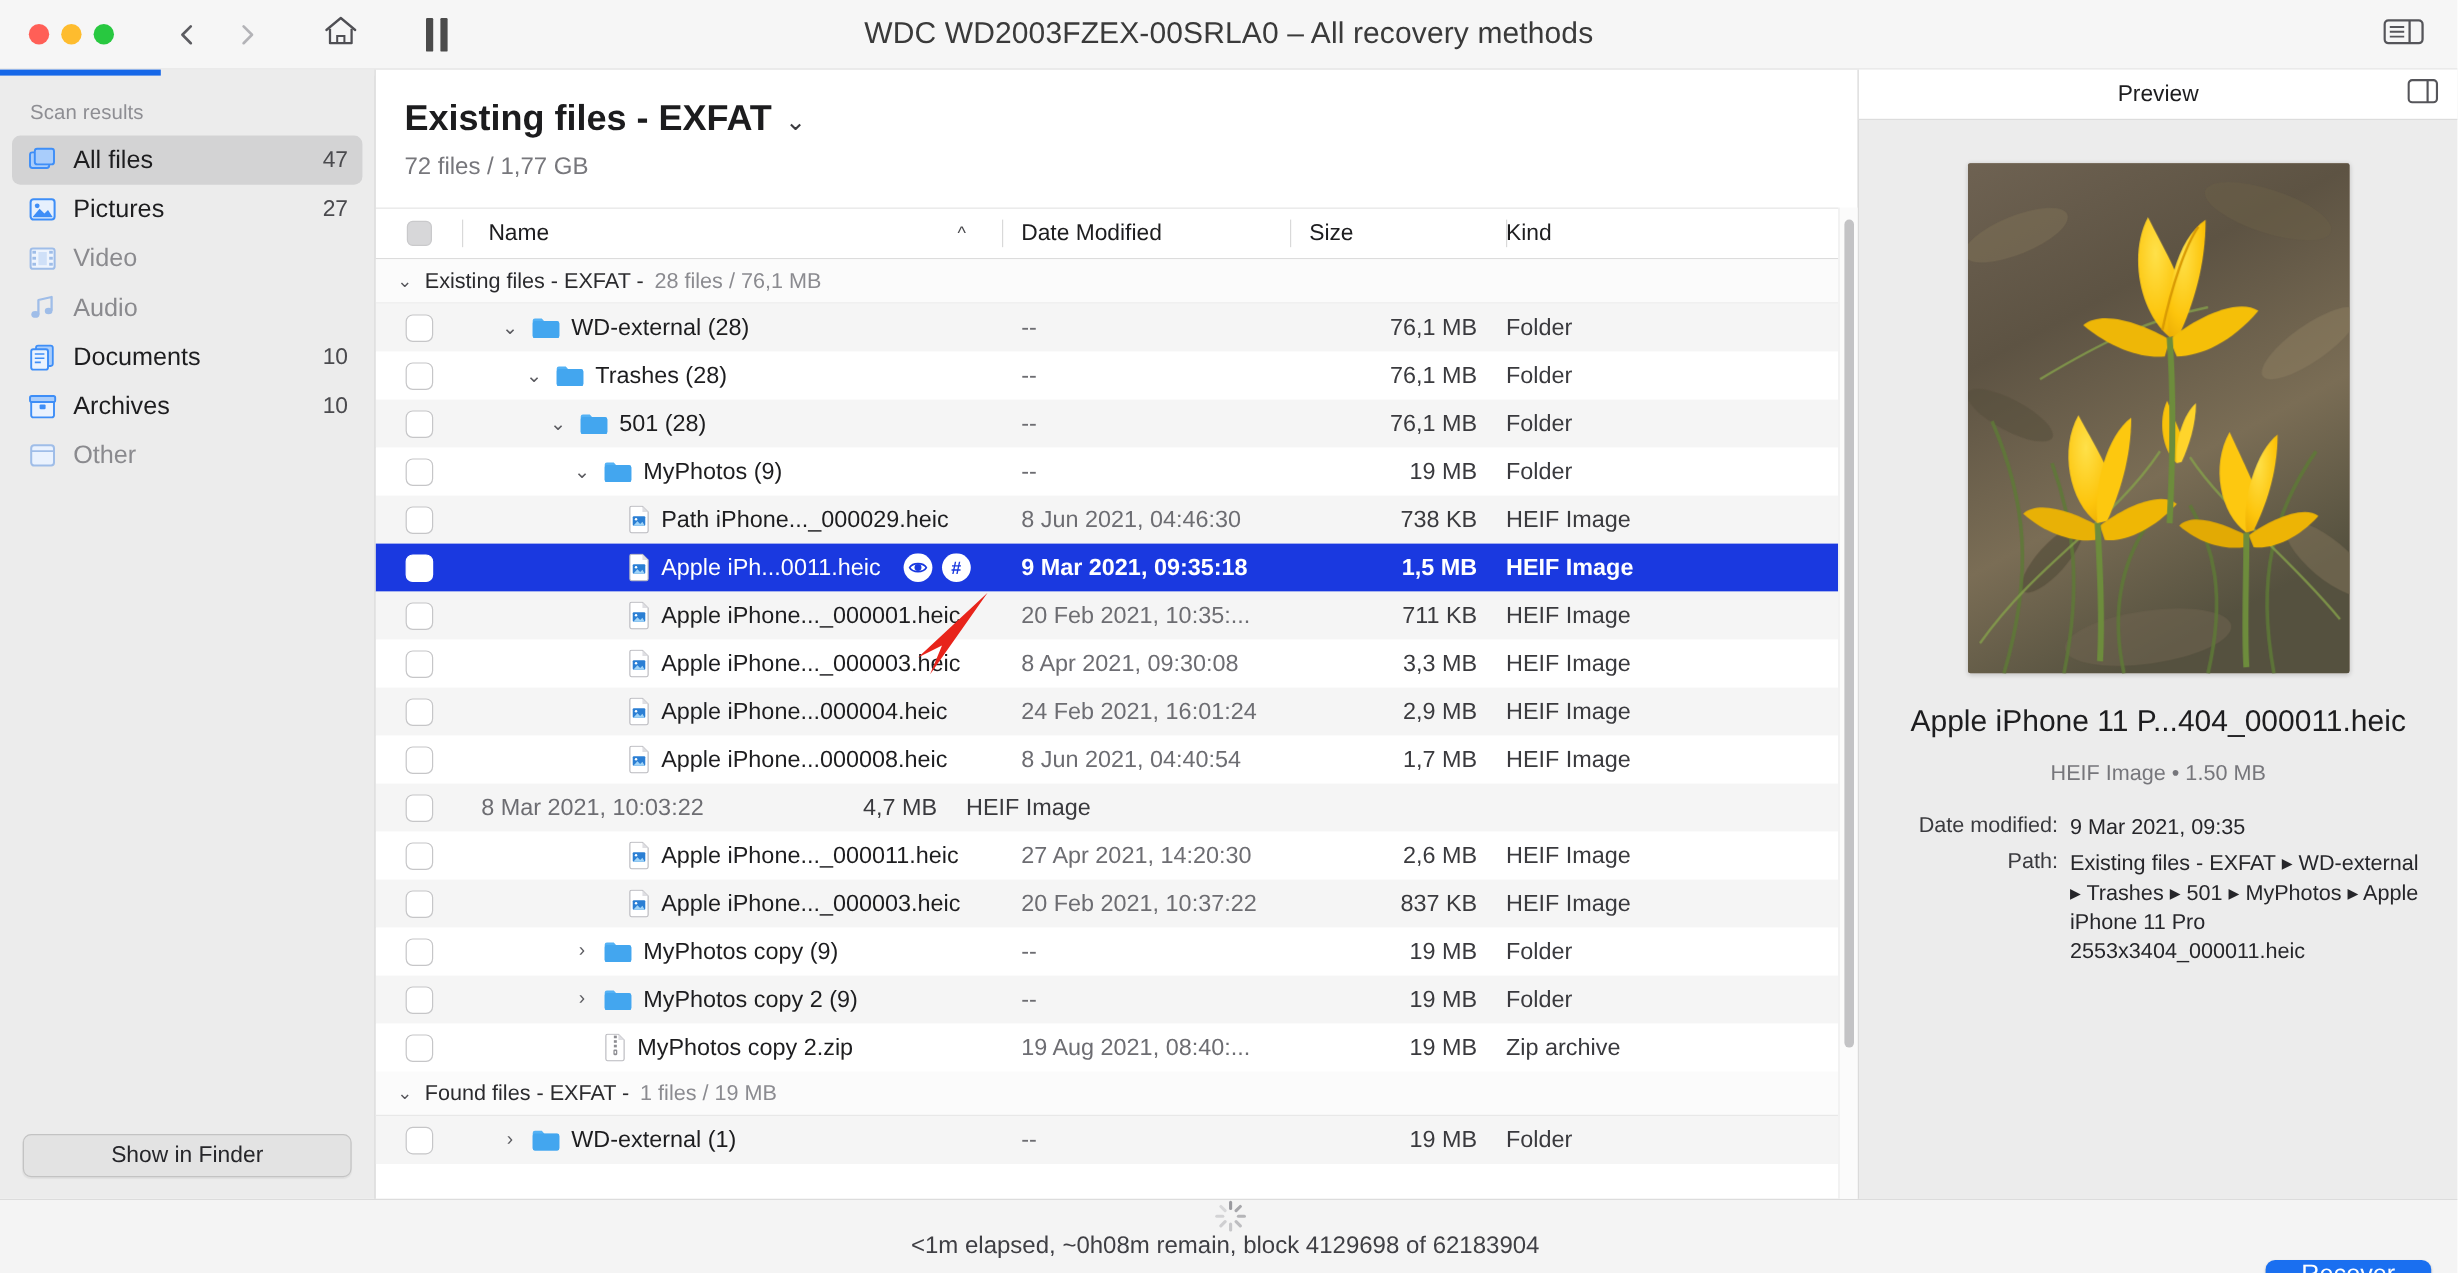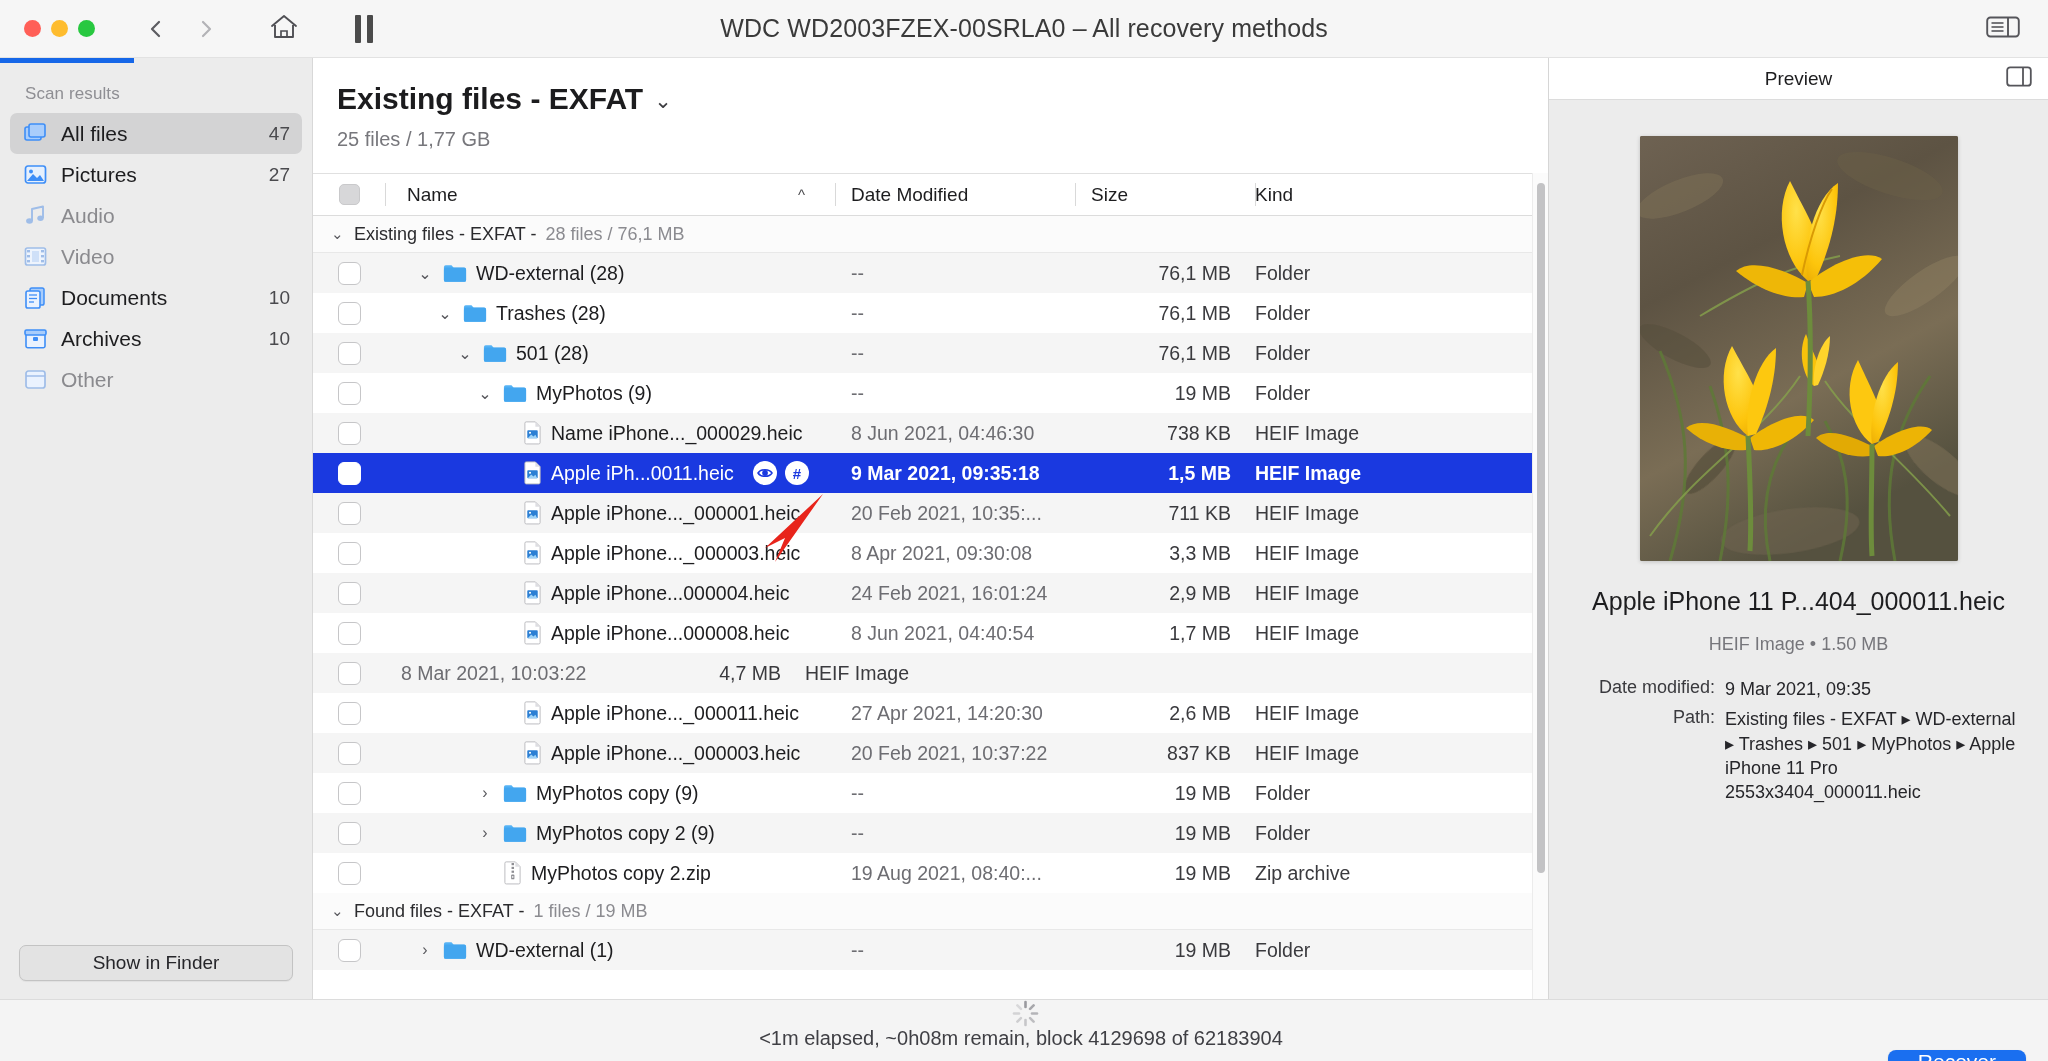--- a/index.html
+++ b/index.html
@@ -291,43 +291,43 @@
                 <circle cx="8" cy="9.5" r="2" fill="#3e8ef7"></circle>
                 <path d="M4 19 L10 12 L14 16 L17 13 L21 19 Z" fill="#3e8ef7"></path>
               </svg>
             </span>
             <span class="lbl">Pictures</span>
             <span class="cnt">27</span>
           </div>
           <div class="side-item dim">
             <span class="side-icon">
               <svg width="25" height="25" viewBox="0 0 25 25">
-                <path d="M9 18 L9 6 L20 3.5 L20 15" fill="none" stroke="#9fbde8" stroke-width="1.9" stroke-linejoin="round"></path>
-                <ellipse cx="6.5" cy="18" rx="3.4" ry="2.8" fill="#9fbde8"></ellipse>
-                <ellipse cx="17.5" cy="15.2" rx="3.2" ry="2.7" fill="#9fbde8"></ellipse>
-              </svg>
-            </span>
-            <span class="lbl">Audio</span>
-          </div>
-          <div class="side-item dim">
-            <span class="side-icon">
-              <svg width="25" height="25" viewBox="0 0 25 25">
                 <rect x="2.5" y="4" width="20" height="17" rx="2" fill="#eef4fd" stroke="#9fbde8" stroke-width="1.7"></rect>
                 <g fill="#9fbde8">
                   <rect x="4" y="6" width="3" height="2.4"></rect>
                   <rect x="4" y="11" width="3" height="2.4"></rect>
                   <rect x="4" y="16" width="3" height="2.4"></rect>
                   <rect x="18" y="6" width="3" height="2.4"></rect>
                   <rect x="18" y="11" width="3" height="2.4"></rect>
                   <rect x="18" y="16" width="3" height="2.4"></rect>
                 </g>
                 <rect x="9" y="7" width="7" height="11" fill="#cfe0f8"></rect>
               </svg>
             </span>
             <span class="lbl">Video</span>
+          </div>
+          <div class="side-item dim">
+            <span class="side-icon">
+              <svg width="25" height="25" viewBox="0 0 25 25">
+                <path d="M9 18 L9 6 L20 3.5 L20 15" fill="none" stroke="#9fbde8" stroke-width="1.9" stroke-linejoin="round"></path>
+                <ellipse cx="6.5" cy="18" rx="3.4" ry="2.8" fill="#9fbde8"></ellipse>
+                <ellipse cx="17.5" cy="15.2" rx="3.2" ry="2.7" fill="#9fbde8"></ellipse>
+              </svg>
+            </span>
+            <span class="lbl">Audio</span>
           </div>
           <div class="side-item">
             <span class="side-icon">
               <svg width="25" height="25" viewBox="0 0 25 25">
                 <rect x="7" y="3" width="14" height="17" rx="1.8" fill="#a9cdfb" stroke="#3e8ef7" stroke-width="1.5"></rect>
                 <rect x="3" y="6" width="14" height="17" rx="1.8" fill="#eaf2fe" stroke="#3e8ef7" stroke-width="1.6"></rect>
                 <g stroke="#3e8ef7" stroke-width="1.3">
                   <line x1="6" y1="10" x2="14" y2="10"></line>
                   <line x1="6" y1="13.5" x2="14" y2="13.5"></line>
                   <line x1="6" y1="17" x2="11" y2="17"></line>
@@ -363,21 +363,21 @@
         <div class="show-finder-btn">Show in Finder</div>
       </div>
     </div>
 
     <div class="main">
       <div class="content-head">
         <div class="page-title">
           <span>Existing files - EXFAT</span>
           <span class="caret">⌄</span>
         </div>
-        <div class="page-sub">25 files / 1,77 GB</div>
+        <div class="page-sub">72 files / 1,77 GB</div>
       </div>
 
       <div class="table-wrap">
         <div class="table-area">
 
           <div class="thead">
             <div class="th th-check">
               <span class="hdr-check"></span>
             </div>
             <div class="th th-name">
@@ -486,21 +486,21 @@
                   <span class="discl"></span>
                   <span style="display:flex">
                     <svg class="file-ico" viewBox="0 0 20 25">
                       <path d="M2 2.2 A1.4 1.4 0 0 1 3.4 0.8 L13 0.8 L18 5.8 L18 22.6 A1.4 1.4 0 0 1 16.6 24 L3.4 24 A1.4 1.4 0 0 1 2 22.6 Z" fill="#ffffff" stroke="#b9b9be" stroke-width="1"></path>
                       <path d="M13 0.8 L18 5.8 L13 5.8 Z" fill="#dedee2"></path>
                       <rect x="4.5" y="9.5" width="11" height="8.5" rx="1" fill="#2b7fd4"></rect>
                       <circle cx="7.4" cy="12.2" r="1.1" fill="#ffffff"></circle>
                       <path d="M5 18 L8.6 14 L11 16.3 L13 14.4 L15 18 Z" fill="#9fd3f7"></path>
                     </svg>
                   </span>
-                  <span>Name iPhone..._000029.heic</span>
+                  <span>Path iPhone..._000029.heic</span>
                 </span>
                 <span class="c-date">8 Jun 2021, 04:46:30</span>
                 <span class="c-size">738 KB</span>
                 <span class="c-kind">HEIF Image</span>
               </div>
               <div class="row selected">
                 <span class="c-check">
                   <span class="cell-check"></span>
                 </span>
                 <span class="c-name">

